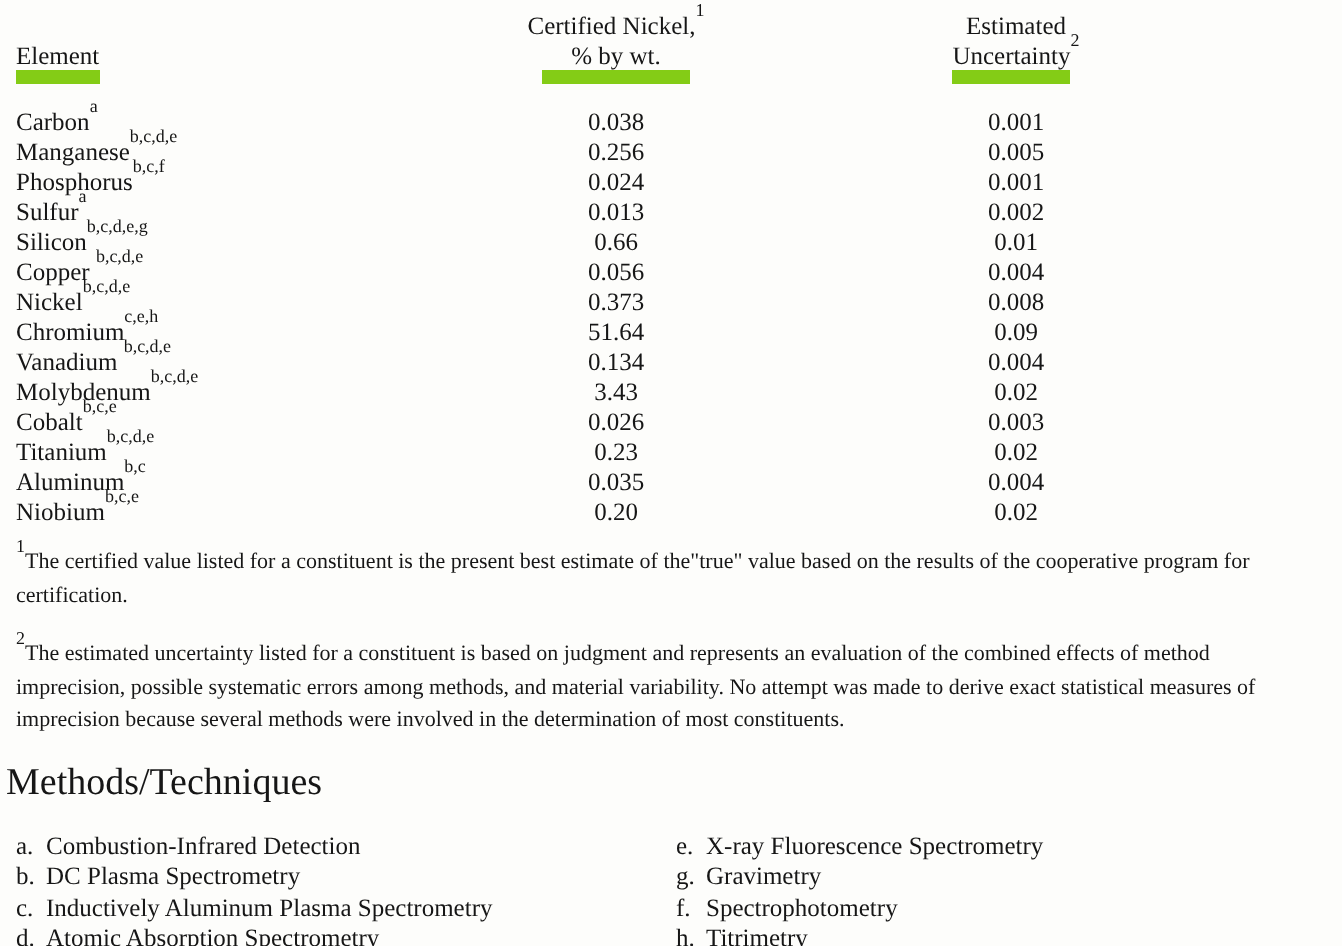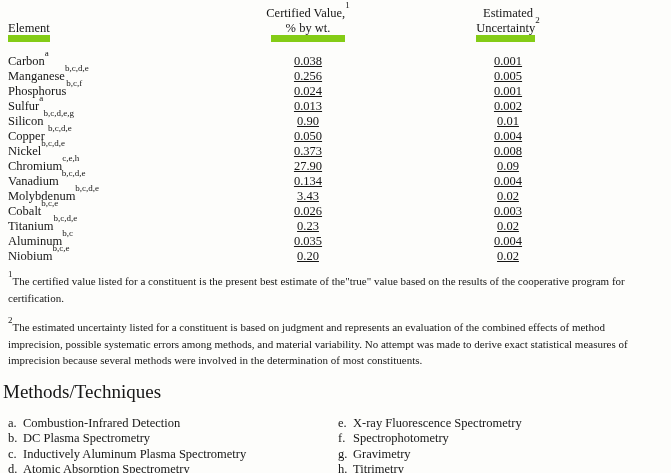--- a/index.html
+++ b/index.html
@@ -17,21 +17,21 @@
   table.cert{border-collapse:collapse;width:640px;table-layout:fixed;margin-left:0;}
   table.cert col.c1{width:240px;}
   table.cert col.c2{width:120px;}
   table.cert col.c3{width:280px;}
   table.cert th,table.cert td{padding:0;font-weight:normal;font-size:12.5px;line-height:15px;}
   thead th{vertical-align:bottom;padding-bottom:2px;}
   th.h-el{text-align:left;padding-left:30px;}
   th.h-val,th.h-unc{text-align:center;}
   tbody tr:first-child td{padding-top:12px;}
   td.el{text-align:left;padding-left:30px;}
-  td.val,td.unc{text-align:center;text-decoration:underline;}
+  td.val,td.unc{text-align:center;}
   .u{border-bottom:7px solid #84cc16;display:inline-block;line-height:14px;}
   .u-pad{padding:0 15px;}
   sup{font-size:9px;line-height:0;position:relative;top:-4px;}
   
   .footnote{font-size:11px;line-height:16.5px;margin-top:9px;width:653px;}
   .footnote sup{top:-3.5px;}
   .fn2{margin-top:13px;}
   
   .methods-heading{font-size:19px;margin-top:12px;margin-left:-5px;}
   .methods{display:flex;margin-top:13px;font-size:12.5px;line-height:15.5px;}
@@ -50,21 +50,21 @@
         <col class="c1">
         <col class="c2">
         <col class="c3">
       </colgroup>
     <thead>
       <tr>
         <th class="h-el">
           <span class="u">Element</span>
         </th>
         <th class="h-val">
-          <div><span>Certified Value,</span><sup>1</sup></div>
+          <div><span>Certified Nickel,</span><sup>1</sup></div>
           <div><span class="u u-pad">% by wt.</span></div>
         </th>
         <th class="h-unc">
           <div>Estimated</div>
           <div><span class="u">Uncertainty</span><sup>2</sup></div>
         </th>
       </tr>
     </thead>
     <tbody>
       <tr>
@@ -82,36 +82,36 @@
         <td class="val">0.024</td>
         <td class="unc">0.001</td>
       </tr>
       <tr>
         <td class="el"><span>Sulfur</span><sup>a</sup></td>
         <td class="val">0.013</td>
         <td class="unc">0.002</td>
       </tr>
       <tr>
         <td class="el"><span>Silicon</span><sup>b,c,d,e,g</sup></td>
-        <td class="val">0.90</td>
+        <td class="val">0.66</td>
         <td class="unc">0.01</td>
       </tr>
       <tr>
         <td class="el"><span>Copper </span><sup>b,c,d,e</sup></td>
-        <td class="val">0.050</td>
+        <td class="val">0.056</td>
         <td class="unc">0.004</td>
       </tr>
       <tr>
         <td class="el"><span>Nickel</span><sup>b,c,d,e</sup></td>
         <td class="val">0.373</td>
         <td class="unc">0.008</td>
       </tr>
       <tr>
         <td class="el"><span>Chromium</span><sup>c,e,h</sup></td>
-        <td class="val">27.90</td>
+        <td class="val">51.64</td>
         <td class="unc">0.09</td>
       </tr>
       <tr>
         <td class="el"><span>Vanadium </span><sup>b,c,d,e</sup></td>
         <td class="val">0.134</td>
         <td class="unc">0.004</td>
       </tr>
       <tr>
         <td class="el"><span>Molybdenum</span><sup>b,c,d,e</sup></td>
         <td class="val">3.43</td>
@@ -148,19 +148,19 @@
 
   <div class="methods">
     <div class="mcol left">
       <div class="mitem"><span class="mletter">a.</span><span>Combustion-Infrared Detection</span></div>
       <div class="mitem"><span class="mletter">b.</span><span>DC Plasma Spectrometry</span></div>
       <div class="mitem"><span class="mletter">c.</span><span>Inductively Aluminum Plasma Spectrometry</span></div>
       <div class="mitem"><span class="mletter">d.</span><span>Atomic Absorption Spectrometry</span></div>
     </div>
     <div class="mcol">
       <div class="mitem"><span class="mletter">e.</span><span>X-ray Fluorescence Spectrometry</span></div>
+      <div class="mitem"><span class="mletter">g.</span><span>Gravimetry</span></div>
       <div class="mitem"><span class="mletter">f.</span><span>Spectrophotometry</span></div>
-      <div class="mitem"><span class="mletter">g.</span><span>Gravimetry</span></div>
       <div class="mitem"><span class="mletter">h.</span><span>Titrimetry</span></div>
     </div>
   </div>
 
 </div>
 
 </body></html>

